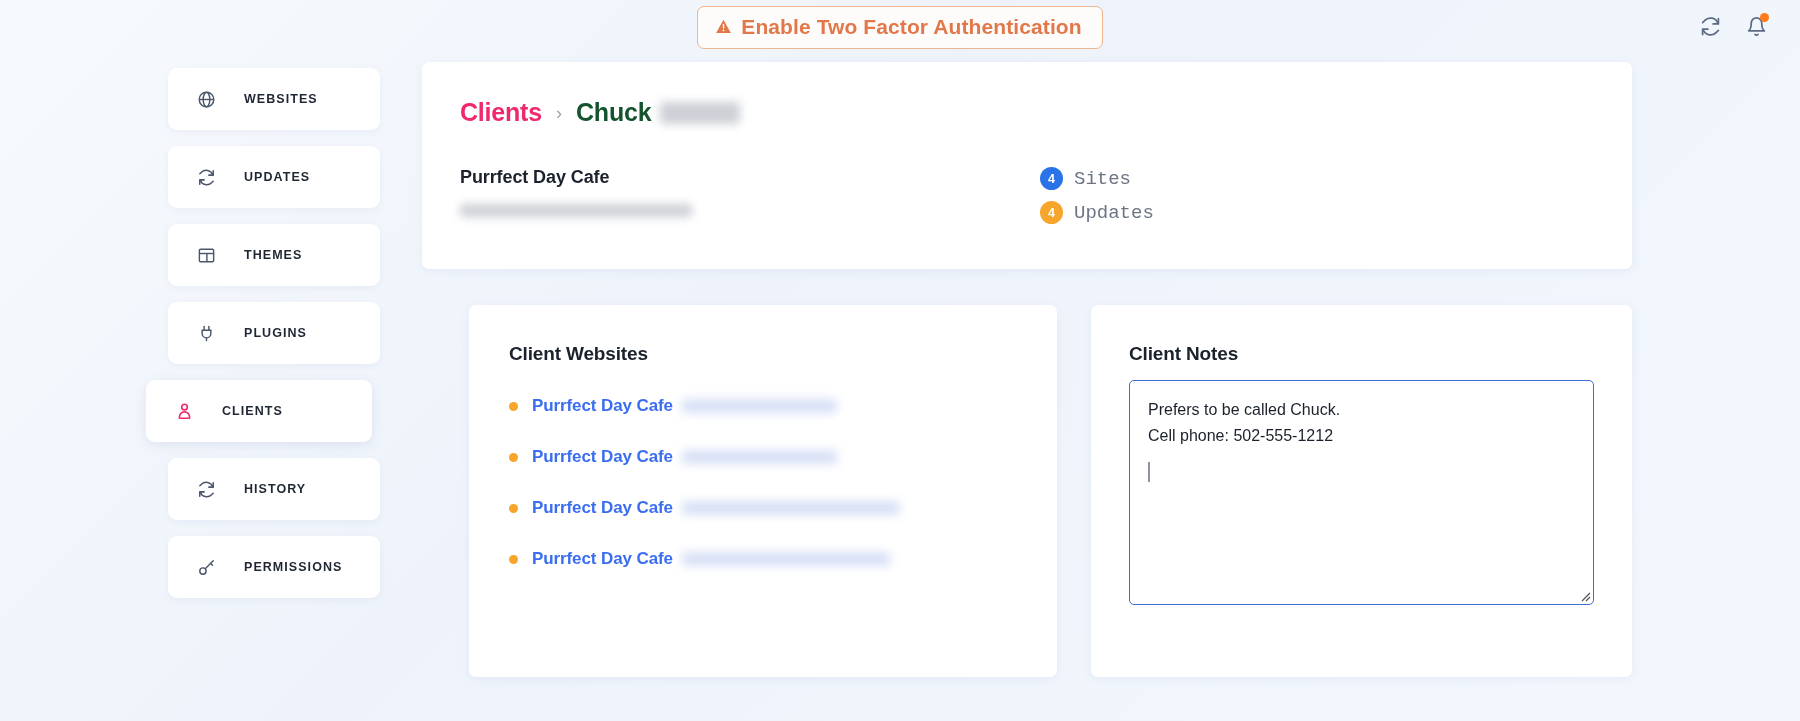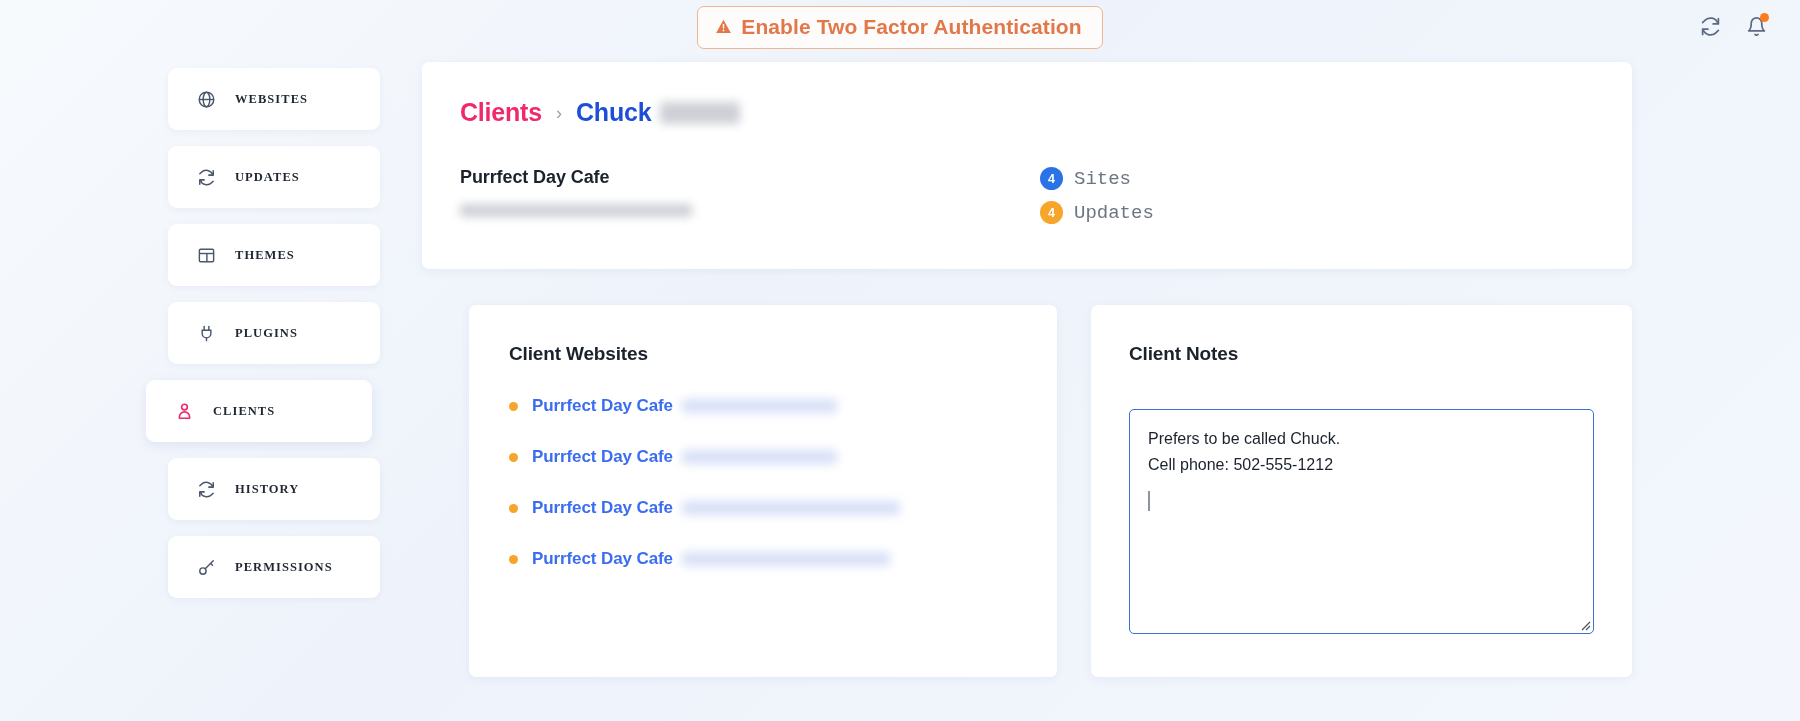--- a/index.html
+++ b/index.html
@@ -85,25 +85,24 @@
   }
 
   .nav-item {
     background: #ffffff;
     border-radius: 9px;
     height: 62px;
     margin-bottom: 16px;
     display: flex;
     align-items: center;
     padding-left: 28px;
-    gap: 19px;
+    gap: 28px;
     box-shadow: 0 2px 7px rgba(82,105,160,0.07);
     cursor: pointer;
     position: relative;
-    font-family: Liberation Serif, serif;
   }
 
   .nav-item.active {
     width: 226px;
     margin-left: -22px;
     padding-left: 28px;
     box-shadow: 0 3px 12px rgba(82,105,160,0.13);
   }
 
   .nav-icon {
@@ -162,21 +161,21 @@
 
   .bc-sep {
     color: #9aa3b2;
     font-size: 18px;
     font-weight: 400;
     position: relative;
     top: 1px;
   }
 
   .bc-current {
-    color: #1d4ed8;
+    color: #14532d;
     display: flex;
     align-items: center;
     gap: 9px;
     letter-spacing: -0.2px;
   }
 
   .redacted {
     display: inline-block;
     background: #c9ccd2;
     border-radius: 2px;
@@ -311,21 +310,21 @@
 
   .redacted.url {
     height: 14px;
     margin-left: 9px;
     background: #b9c8ef;
     opacity: 0.55;
   }
 
   
   .notes-box {
-    margin-top: 44px;
+    margin-top: 15px;
     width: 100%;
     height: 225px;
     border: 1.5px solid #3b6fd4;
     border-radius: 5px;
     background: #ffffff;
     padding: 16px 18px 14px;
     font-family: inherit;
     font-size: 16px;
     line-height: 1.62;
     color: #1b222c;

